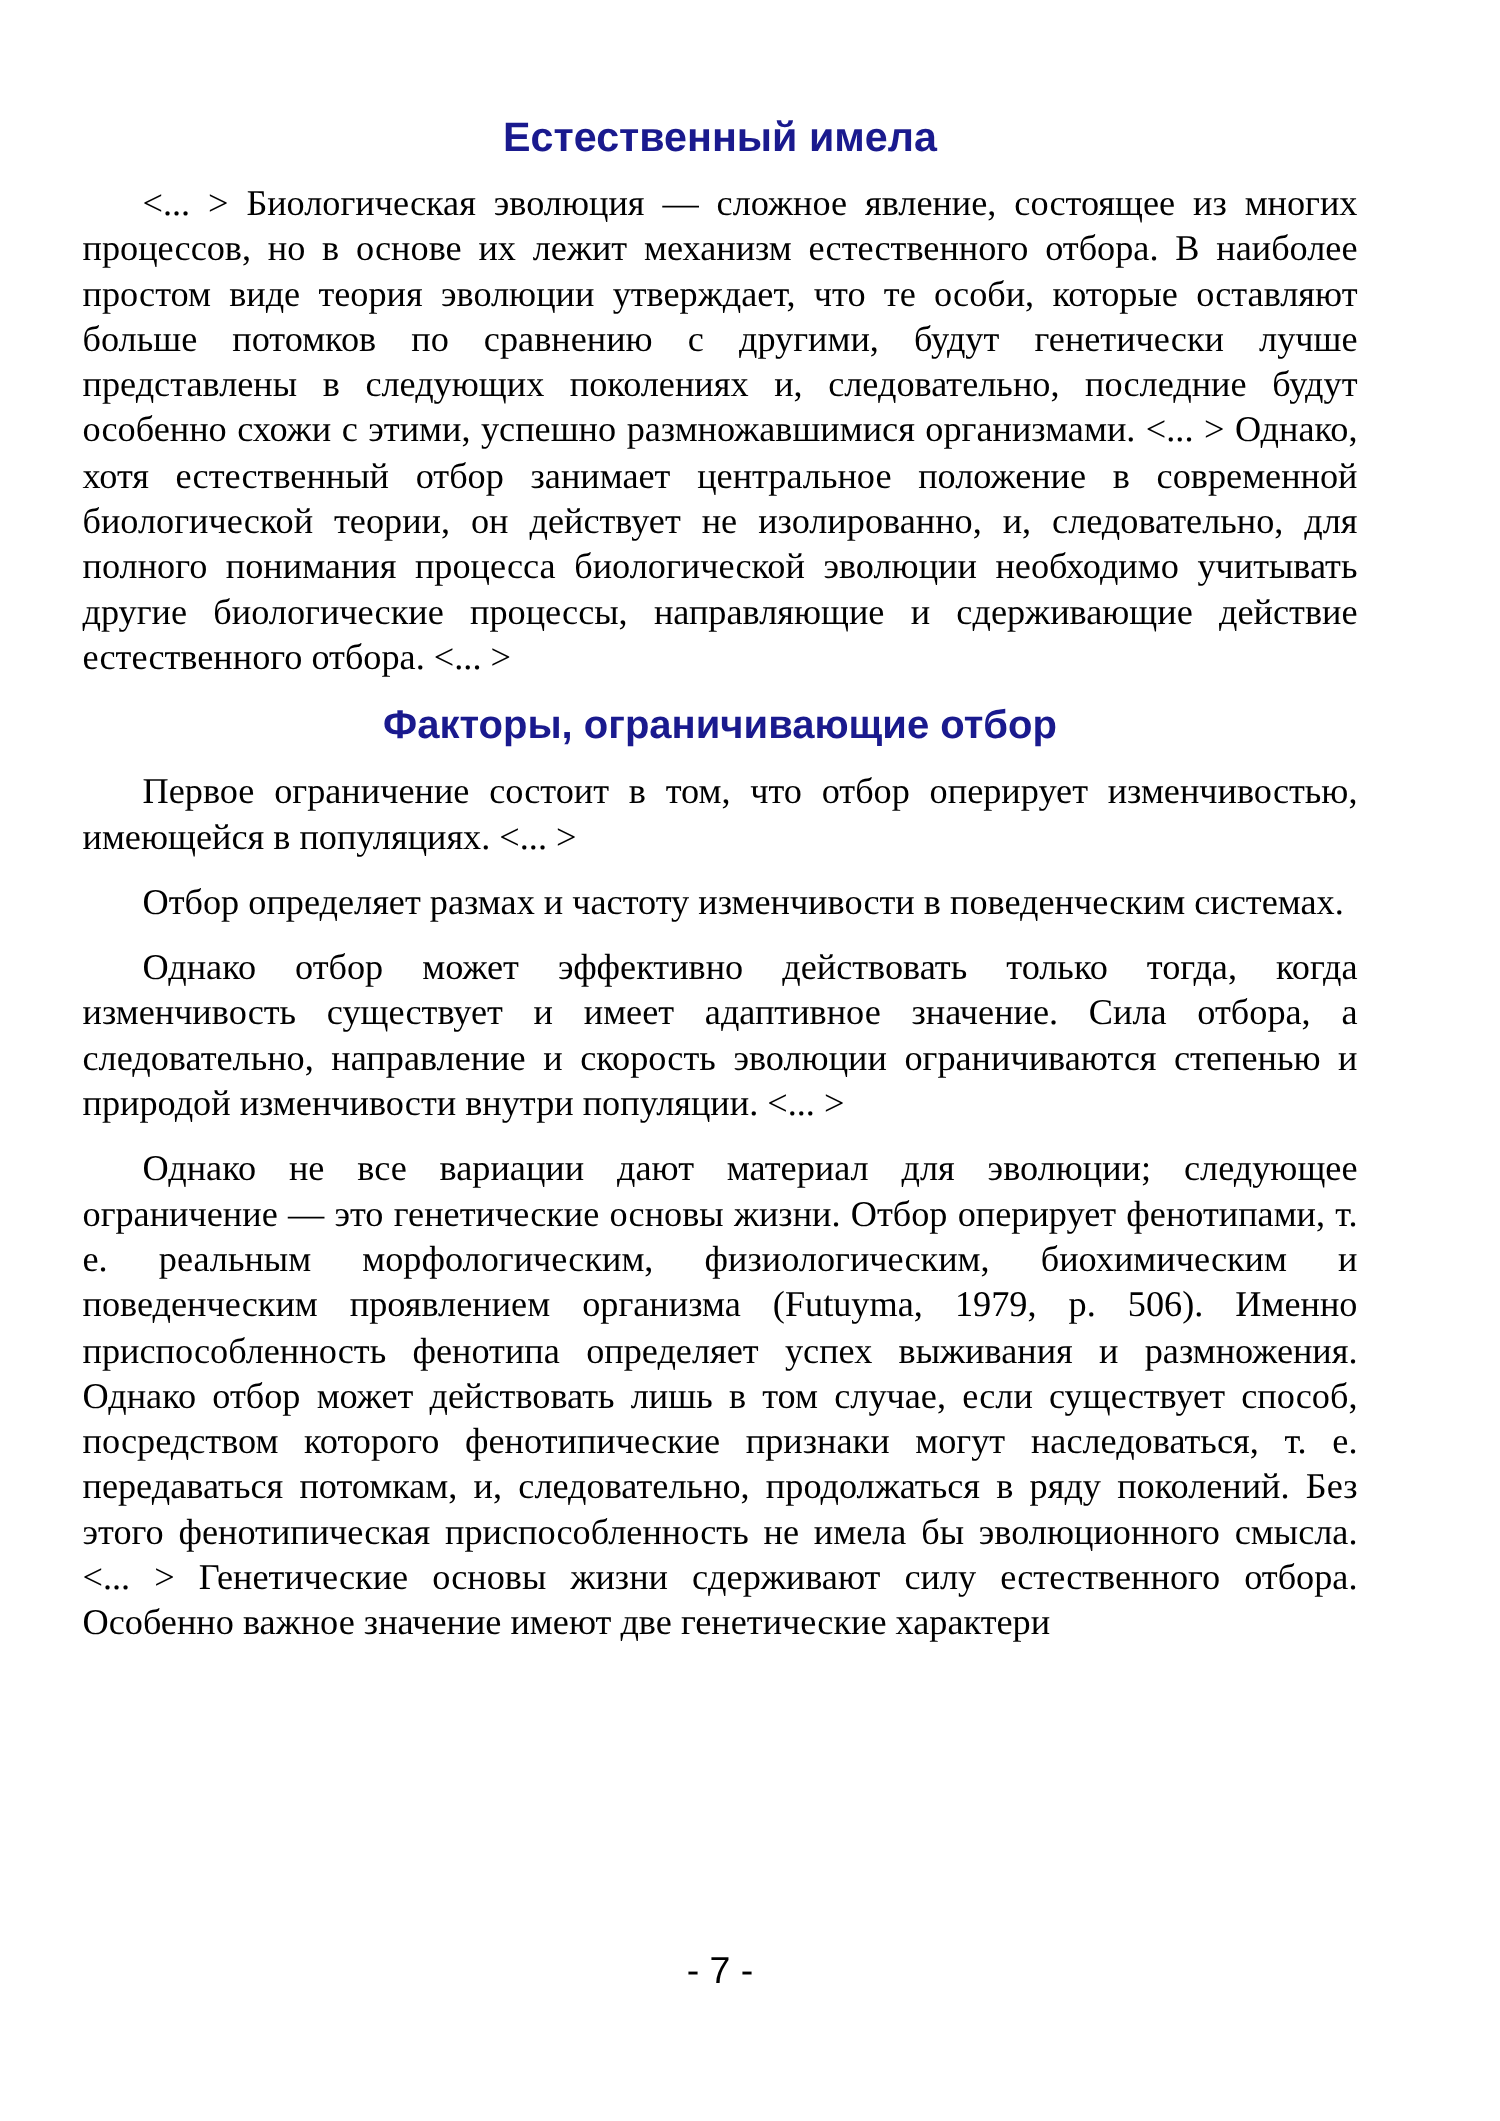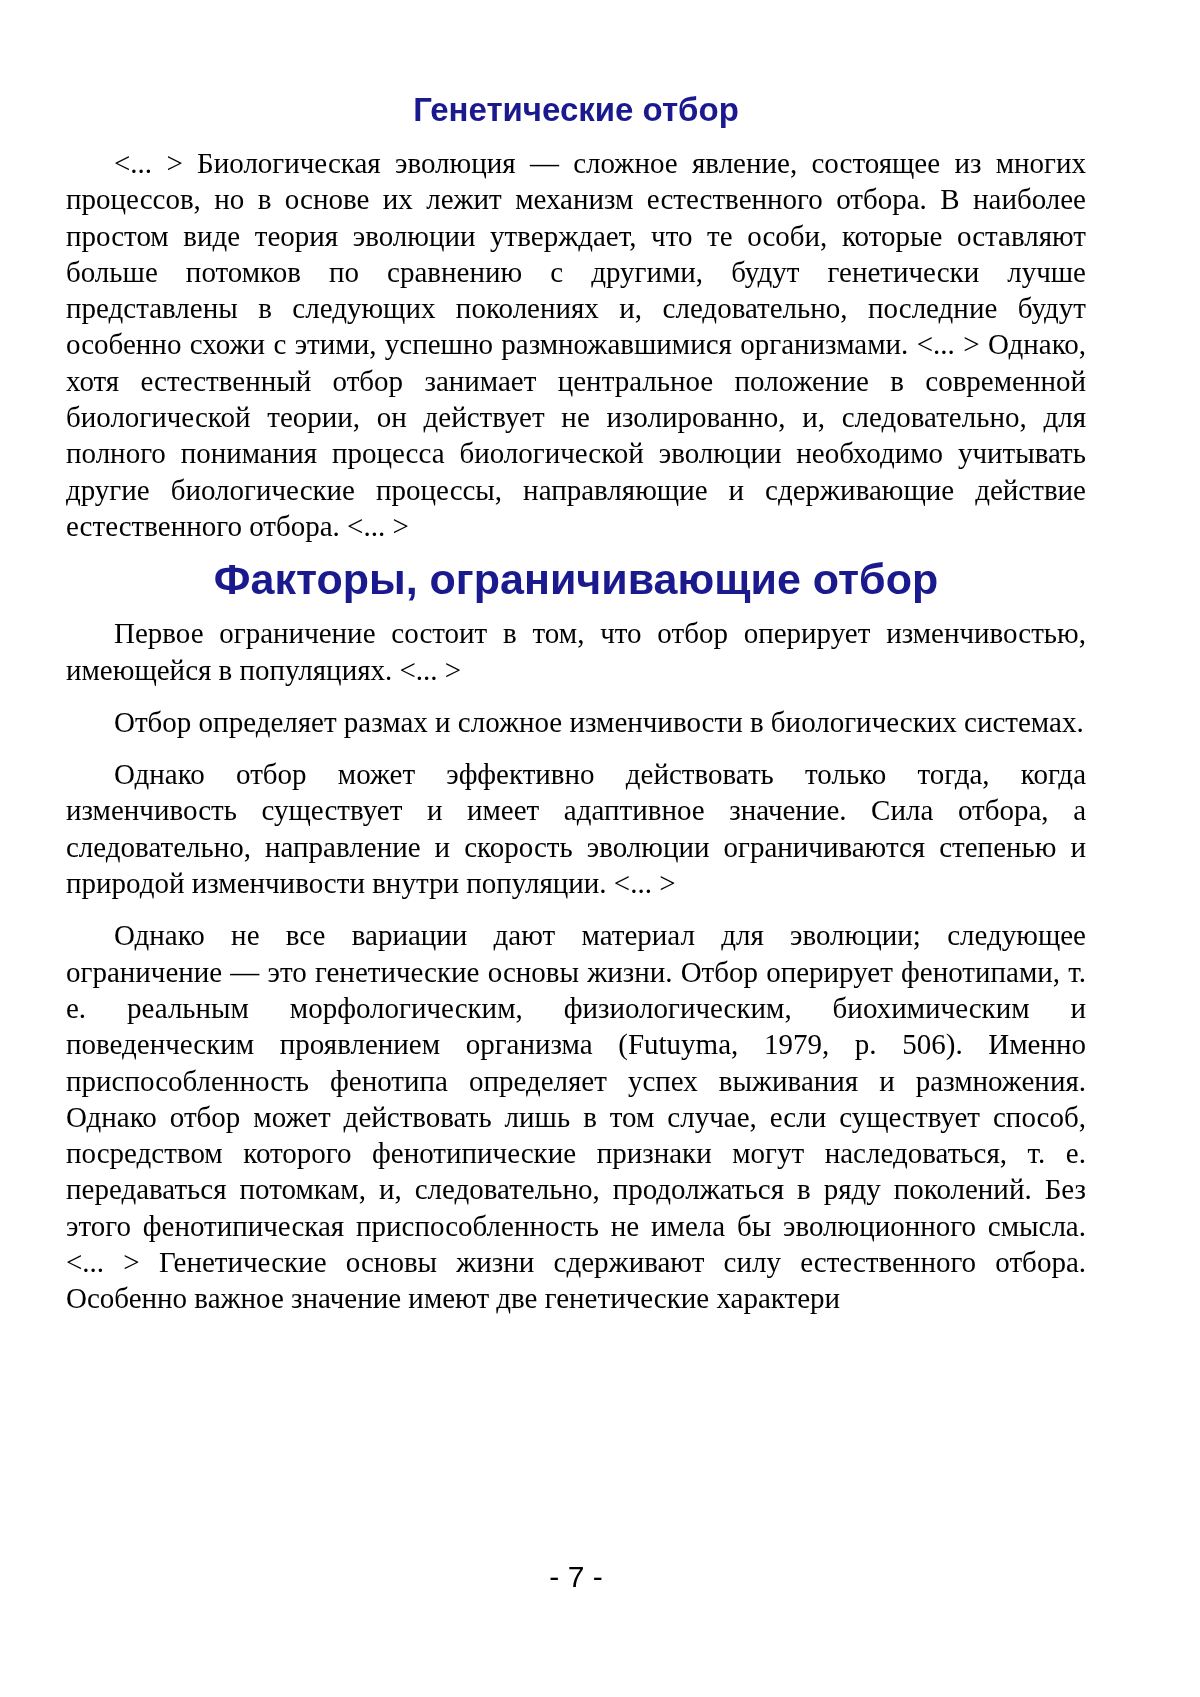--- a/index.html
+++ b/index.html
@@ -31,21 +31,21 @@
     font-weight: bold;
     font-size: 33px;
     line-height: 39px;
     text-align: center;
     color: #1a1a8e;
     margin: 0;
   }
   .section-heading {
     font-family: "Liberation Sans", sans-serif;
     font-weight: bold;
-    font-size: 43px;
+    font-size: 32px;
     line-height: 39px;
     text-align: center;
     color: #1a1a8e;
     margin: 16px 0 11px 0;
   }
   .body-par {
     font-size: 29px;
     line-height: 36.3px;
     text-align: justify;
     text-indent: 48px;
@@ -62,32 +62,32 @@
     color: #000000;
   }
 </style>
 </head>
 <body>
 
 <div class="page">
   <div class="content">
 
     <header class="doc-heading">
-      <h1 class="heading-line">Генетические отбор</h1>
+      <h1 class="heading-line">Естественный имела</h1>
     </header>
 
     <section>
       <p class="body-par">&lt;... &gt; Биологическая эволюция — сложное явление, состоящее из многих процессов, но в основе их лежит механизм естественного отбора. В наиболее простом виде теория эволюции утверждает, что те особи, которые оставляют больше потомков по сравнению с другими, будут генетически лучше представлены в следующих поколениях и, следовательно, последние будут особенно схожи с этими, успешно размножавшимися организмами. &lt;... &gt; Однако, хотя естественный отбор занимает центральное положение в современной биологической теории, он действует не изолированно, и, следовательно, для полного понимания процесса биологической эволюции необходимо учитывать другие биологические процессы, направляющие и сдерживающие действие естественного отбора. &lt;... &gt;</p>
     </section>
 
     <h2 class="section-heading">Факторы, ограничивающие отбор</h2>
 
     <section>
       <p class="body-par">Первое ограничение состоит в том, что отбор оперирует изменчивостью, имеющейся в популяциях. &lt;... &gt;</p>
-      <p class="body-par">Отбор определяет размах и сложное изменчивости в биологических системах.</p>
+      <p class="body-par">Отбор определяет размах и частоту изменчивости в поведенческим системах.</p>
       <p class="body-par">Однако отбор может эффективно действовать только тогда, когда изменчивость существует и имеет адаптивное значение. Сила отбора, а следовательно, направление и скорость эволюции ограничиваются степенью и природой изменчивости внутри популяции. &lt;... &gt;</p>
       <p class="body-par">Однако не все вариации дают материал для эволюции; следующее ограничение — это генетические основы жизни. Отбор оперирует фенотипами, т. е. реальным морфологическим, физиологическим, биохимическим и поведенческим проявлением организма (Futuyma, 1979, p. 506). Именно приспособленность фенотипа определяет успех выживания и размножения. Однако отбор может действовать лишь в том случае, если существует способ, посредством которого фенотипические признаки могут наследоваться, т. е. передаваться потомкам, и, следовательно, продолжаться в ряду поколений. Без этого фенотипическая приспособленность не имела бы эволюционного смысла. &lt;... &gt; Генетические основы жизни сдерживают силу естественного отбора. Особенно важное значение имеют две генетические характери</p>
     </section>
 
   </div>
 
   <footer class="page-number">- 7 -</footer>
 </div>
 
 </body></html>

